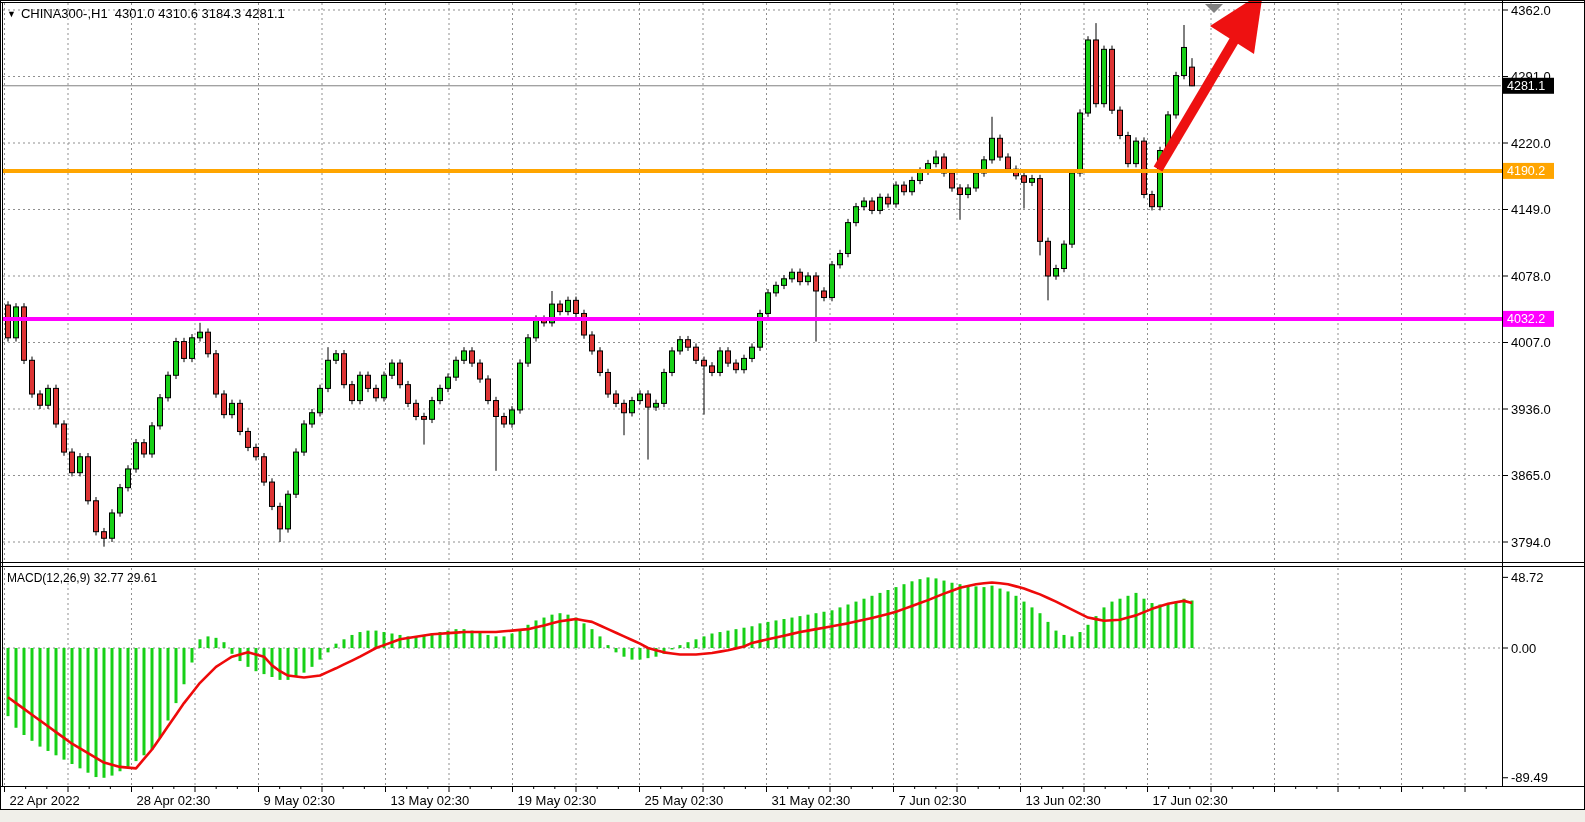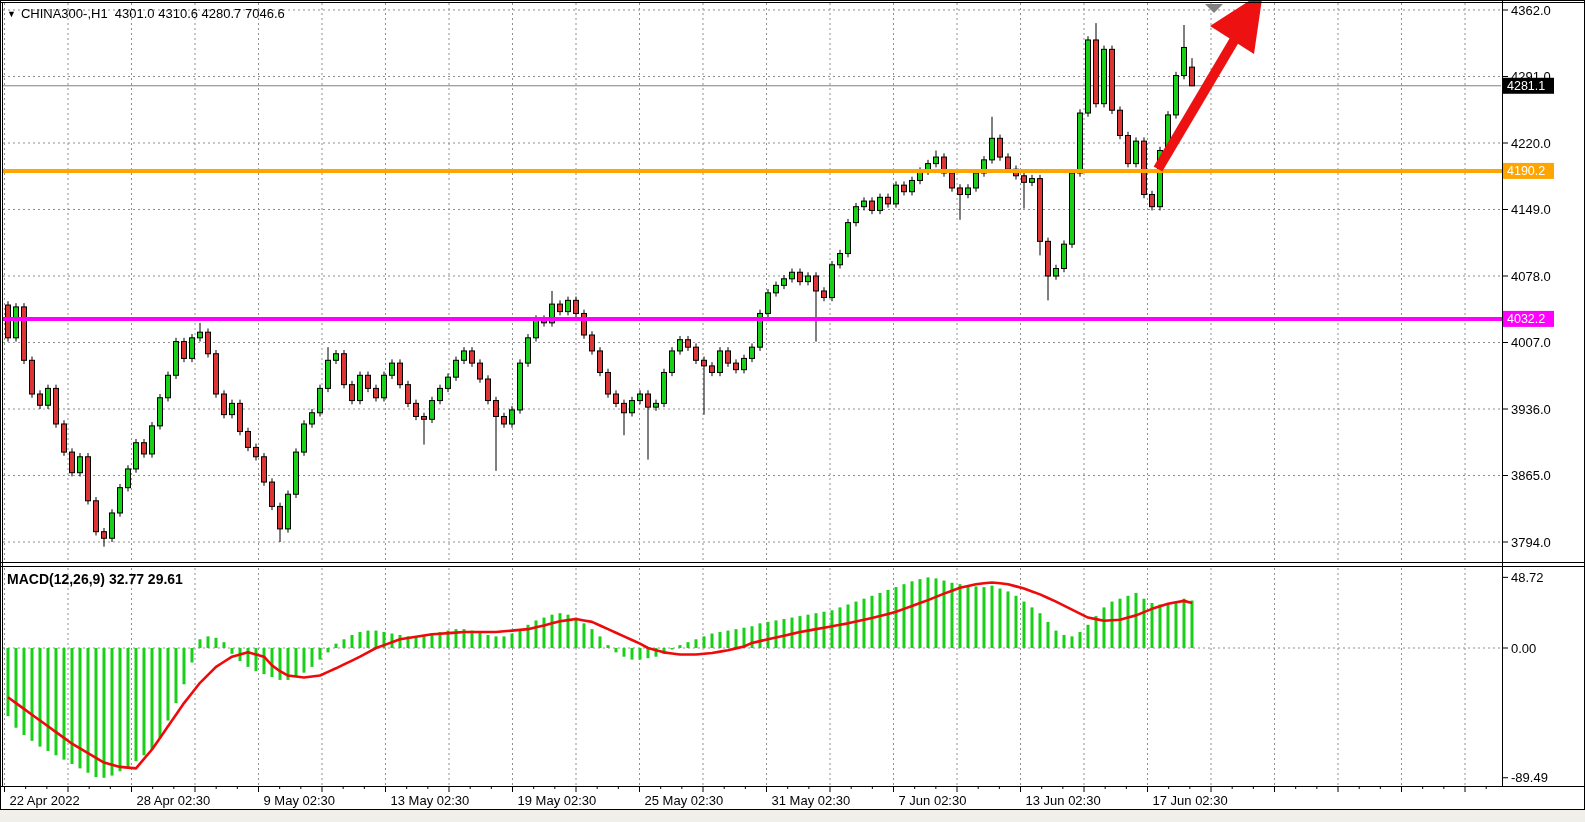--- a/index.html
+++ b/index.html
@@ -1,21 +1,21 @@
 <!DOCTYPE html>
 <html><head>
 <meta charset="utf-8">
 <style>
   html,body{margin:0;padding:0;background:#ffffff;}
   .window{position:relative;width:1585px;height:822px;background:#ffffff;
           font-family:"Liberation Sans", sans-serif;overflow:hidden;}
   #cv{position:absolute;left:0;top:0;}
   .title{position:absolute;left:7px;top:6px;font-size:13px;color:#000;white-space:pre;}
   .title .marker{font-size:9px;vertical-align:1px;margin-right:5px;}
-  .macdlabel{position:absolute;left:7px;top:571px;font-size:14px;color:#000;font-weight:bold;}
+  .macdlabel{position:absolute;left:7px;top:571px;font-size:12px;color:#000;}
   .axis-hotzone{position:absolute;background:transparent;}
   .price-zone{left:1502px;top:0;width:83px;height:786px;}
   .time-zone{left:0;top:786px;width:1585px;height:24px;}
   .bottom-strip{position:absolute;left:0;top:810px;width:1585px;height:12px;background:#f0efe9;}
 </style>
 </head>
 <body>
 
 <div class="window">
   <svg id="cv" width="1585" height="822">
@@ -643,18 +643,18 @@
       <text x="136.5" y="805" font-size="13" fill="#000000" font-family="Liberation Sans, sans-serif">28 Apr 02:30</text>
       <text x="263.5" y="805" font-size="13" fill="#000000" font-family="Liberation Sans, sans-serif">9 May 02:30</text>
       <text x="390.5" y="805" font-size="13" fill="#000000" font-family="Liberation Sans, sans-serif">13 May 02:30</text>
       <text x="517.5" y="805" font-size="13" fill="#000000" font-family="Liberation Sans, sans-serif">19 May 02:30</text>
       <text x="644.5" y="805" font-size="13" fill="#000000" font-family="Liberation Sans, sans-serif">25 May 02:30</text>
       <text x="771.5" y="805" font-size="13" fill="#000000" font-family="Liberation Sans, sans-serif">31 May 02:30</text>
       <text x="898.5" y="805" font-size="13" fill="#000000" font-family="Liberation Sans, sans-serif">7 Jun 02:30</text>
       <text x="1025.5" y="805" font-size="13" fill="#000000" font-family="Liberation Sans, sans-serif">13 Jun 02:30</text>
       <text x="1152.5" y="805" font-size="13" fill="#000000" font-family="Liberation Sans, sans-serif">17 Jun 02:30</text>
     </svg>
-  <div class="title"><span class="marker">▼</span><span>CHINA300-,H1  4301.0 4310.6 4280.7 7046.6</span></div>
+  <div class="title"><span class="marker">▼</span><span>CHINA300-,H1  4301.0 4310.6 3184.3 4281.1</span></div>
   <div class="macdlabel">MACD(12,26,9) 32.77 29.61</div>
   <div class="axis-hotzone price-zone"></div>
   <div class="axis-hotzone time-zone"></div>
   <div class="bottom-strip"></div>
 </div>
 
 </body></html>

